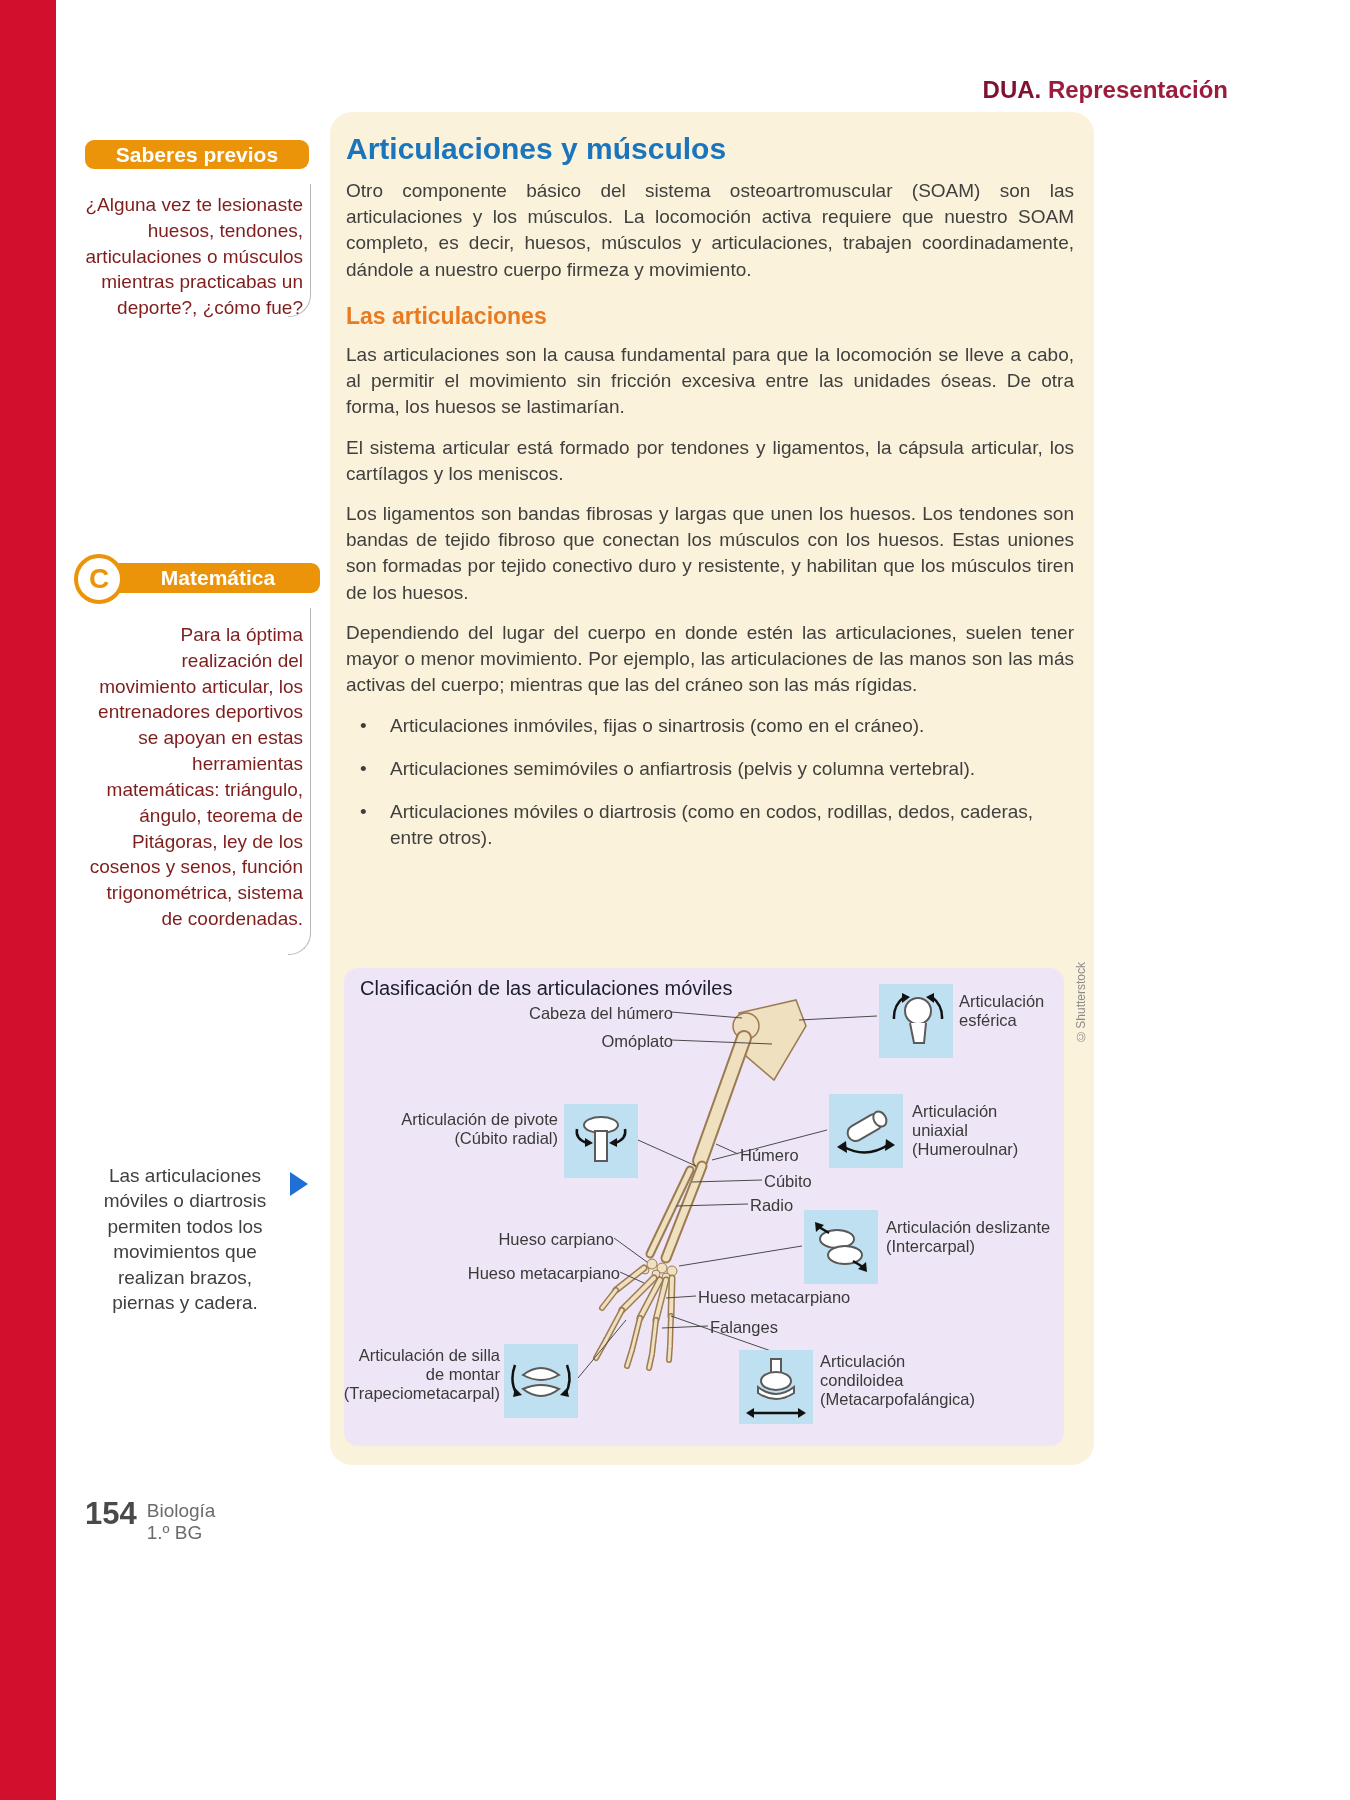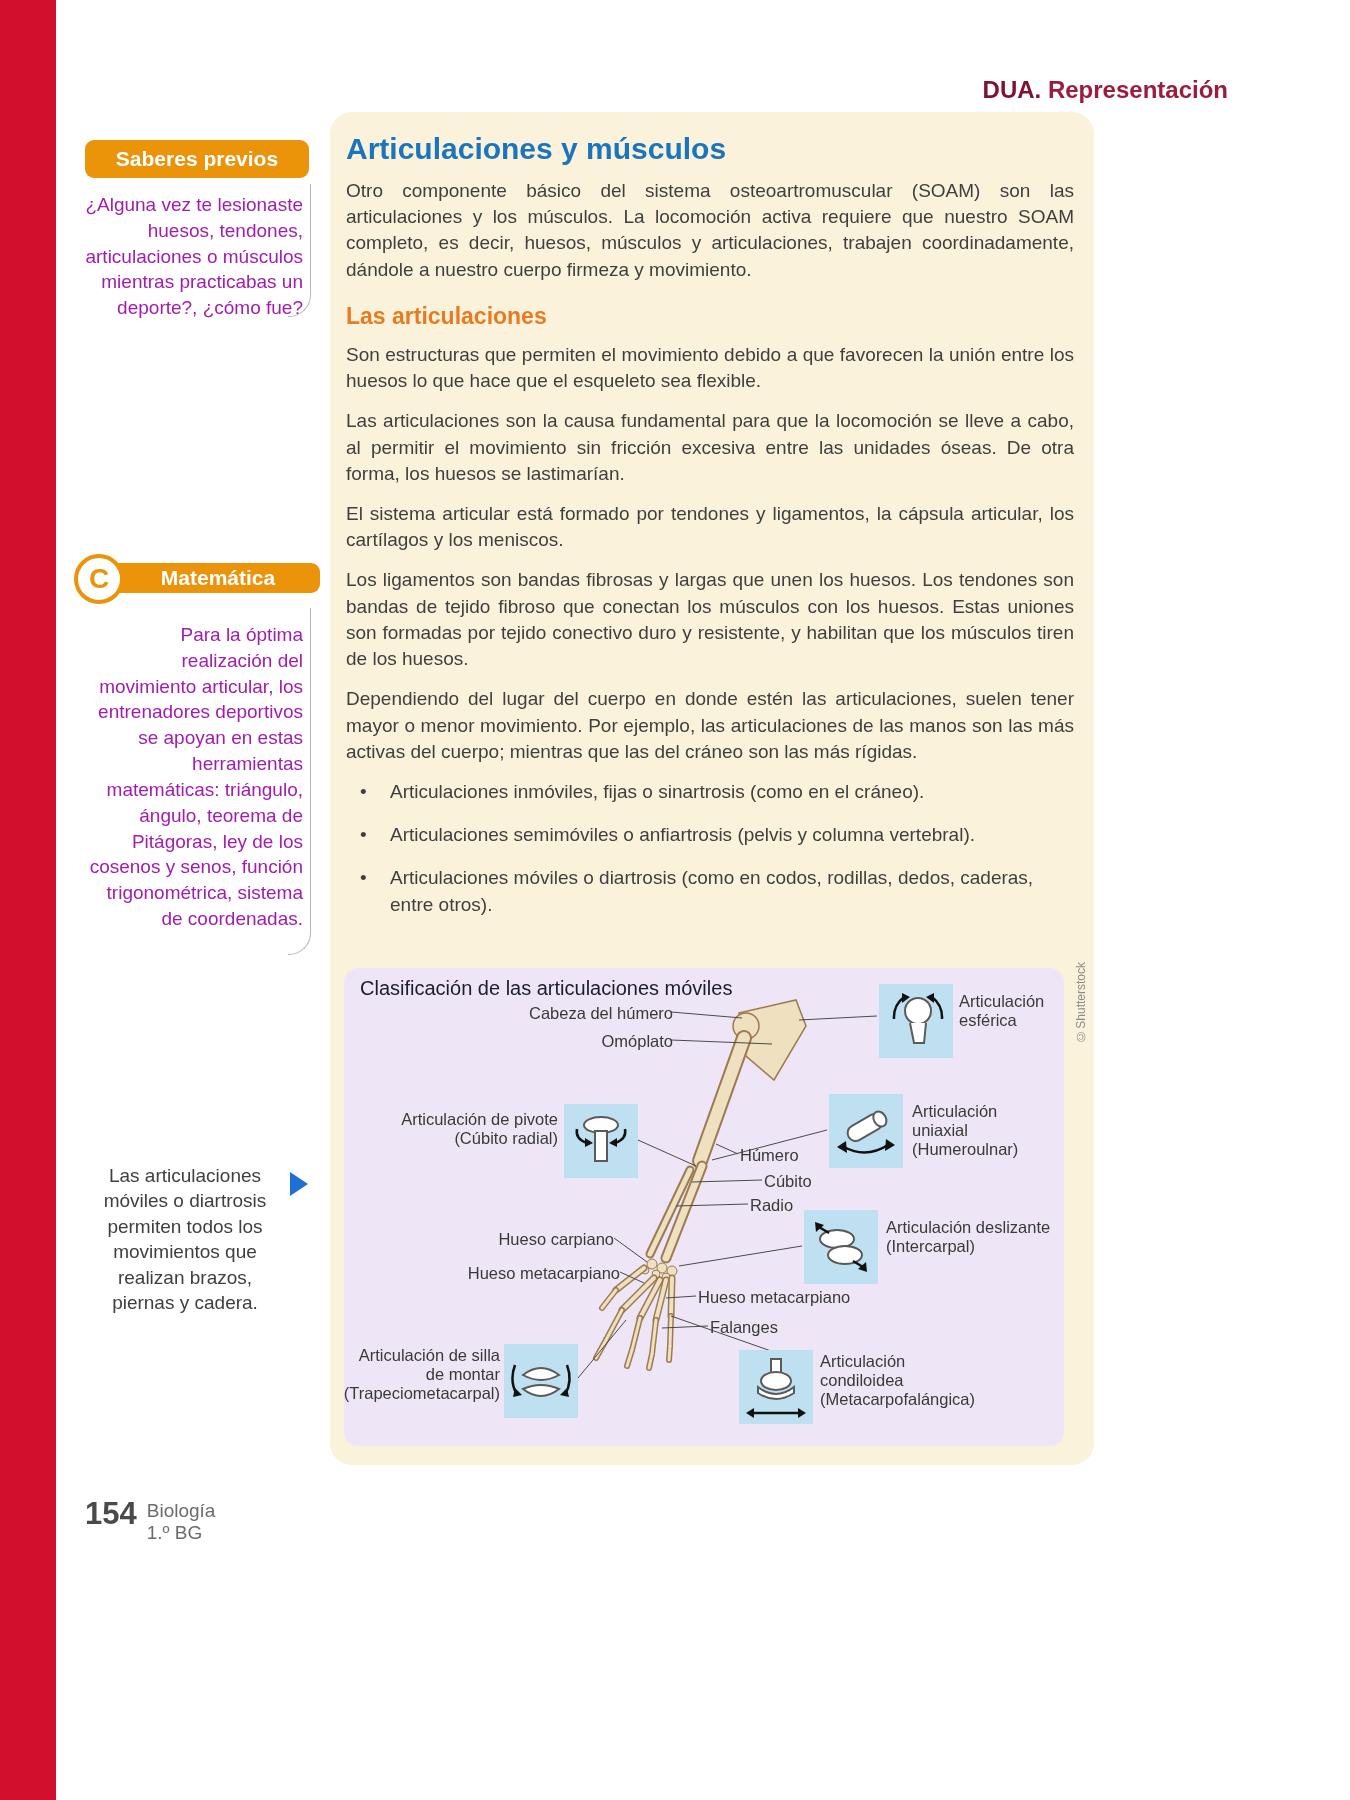--- a/index.html
+++ b/index.html
@@ -10,31 +10,31 @@
   .red-bar{position:absolute;left:0;top:0;width:56px;height:1800px;background:#D0102C;}
   .dua{position:absolute;top:76px;right:122px;font-size:24px;font-weight:bold;}
   .dua .dua-label{color:#7E1230;}
   .dua .dua-title{color:#9B1C3C;}
 
   
   .badge{
     position:absolute;background:#EB9309;color:#fff;font-weight:bold;font-size:21px;
     display:flex;align-items:center;justify-content:center;border-radius:9px;
   }
-  .saberes-badge{left:85px;top:140px;width:224px;height:38px;}
+  .saberes-badge{left:85px;top:140px;width:224px;height:29px;}
   .mate-badge{left:96px;top:563px;width:224px;height:30px;padding-left:20px;width:204px;}
   .mate-logo{
     position:absolute;left:74px;top:554px;width:50px;height:50px;background:#fff;
     border:4px solid #EB9309;border-radius:50%;box-sizing:border-box;
     display:flex;align-items:center;justify-content:center;
     color:#EB9309;font-weight:bold;font-size:28px;z-index:2;
   }
   .side-text{
     position:absolute;left:85px;width:218px;font-size:19px;line-height:1.36;
-    color:#a21caf;text-align:right;
+    color:#7f1d1d;text-align:right;
   }
   .saberes-text{top:192px;}
   .mate-text{top:622px;}
   .mate-italic{top:866px;font-style:italic;}
   .bracket{
     position:absolute;width:22px;border-right:1.5px solid #B9B9B9;
     border-bottom:1.5px solid #B9B9B9;border-bottom-right-radius:22px;
   }
   .saberes-bracket{left:288px;top:184px;height:132px;}
   .mate-bracket{left:288px;top:608px;height:346px;}
@@ -109,21 +109,20 @@
   <div class="bracket mate-bracket"></div>
   <div class="side-text mate-text">Para la óptima realización del movimiento articular, los entrenadores deportivos se apoyan en estas herramientas matemáticas: triángulo, ángulo, teorema de Pitágoras, ley de los cosenos y senos, función trigonométrica, sistema de coordenadas.</div>
 
   <div class="note-text">Las articulaciones móviles o diartrosis permiten todos los movimientos que realizan brazos, piernas y cadera.</div>
   <div class="note-arrow"></div>
 
   <div class="main-panel">
     <div class="main-title">Articulaciones y músculos</div>
     <p>Otro componente básico del sistema osteoartromuscular (SOAM) son las articulaciones y los músculos. La locomoción activa requiere que nuestro SOAM completo, es decir, huesos, músculos y articulaciones, trabajen coordinadamente, dándole a nuestro cuerpo firmeza y movimiento.</p>
     <div class="section-title">Las articulaciones</div>
-    <p>Son estructuras que permiten el movimiento debido a que favorecen la unión entre los huesos lo que hace que el esqueleto sea flexible.</p>
     <p>Las articulaciones son la causa fundamental para que la locomoción se lleve a cabo, al permitir el movimiento sin fricción excesiva entre las unidades óseas. De otra forma, los huesos se lastimarían.</p>
     <p>El sistema articular está formado por tendones y ligamentos, la cápsula articular, los cartílagos y los meniscos.</p>
     <p>Los ligamentos son bandas fibrosas y largas que unen los huesos. Los tendones son bandas de tejido fibroso que conectan los músculos con los huesos. Estas uniones son formadas por tejido conectivo duro y resistente, y habilitan que los músculos tiren de los huesos.</p>
     <p>Dependiendo del lugar del cuerpo en donde estén las articulaciones, suelen tener mayor o menor movimiento. Por ejemplo, las articulaciones de las manos son las más activas del cuerpo; mientras que las del cráneo son las más rígidas.</p>
 
     <div class="bullets">
       <div class="bullet-item">
         <span class="bullet-dot">•</span>
         <span>Articulaciones inmóviles, fijas o sinartrosis (como en el cráneo).</span>
       </div>

